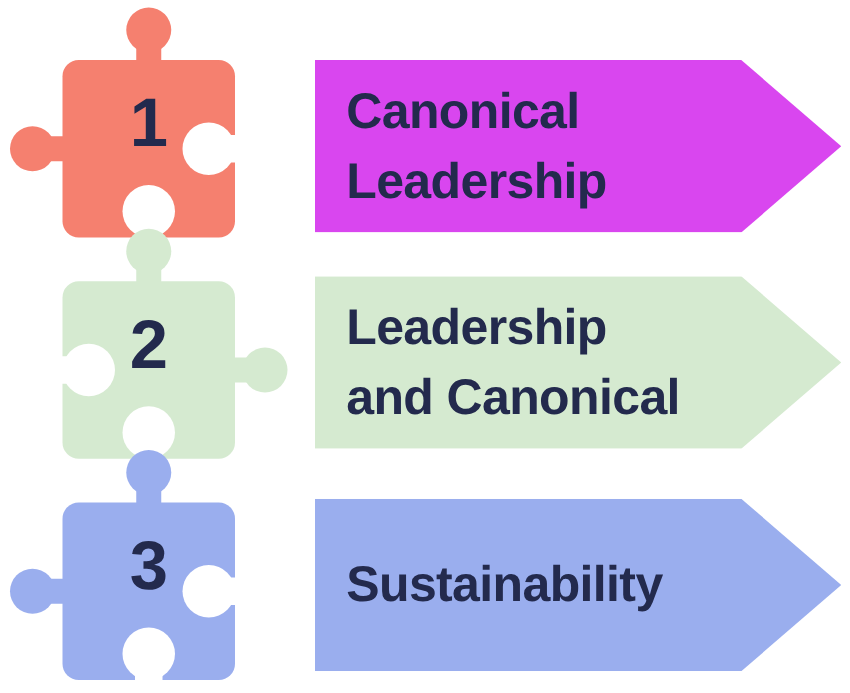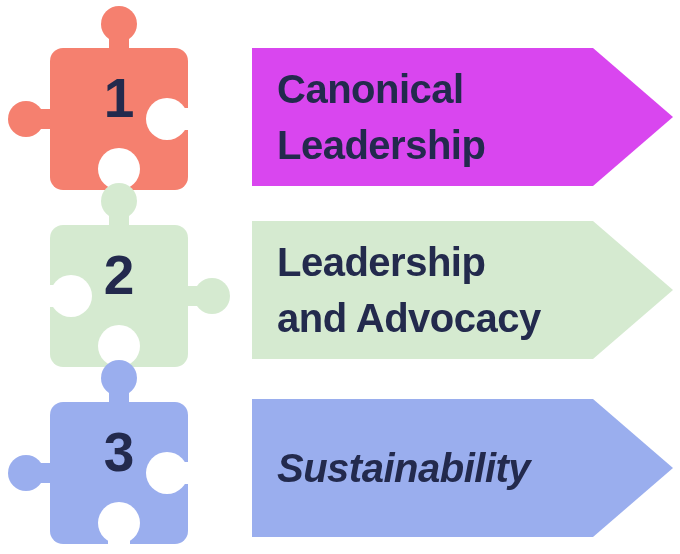--- a/index.html
+++ b/index.html
@@ -127,21 +127,21 @@
     <div class="piece-num" style="color: rgb(35, 42, 77);">3</div>
   </div>
 
   <div class="banner ban1" style="background-color: #d946ef;">
     <div class="banner-line" style="color: rgb(35, 42, 77);">Canonical</div>
     <div class="banner-line" style="color: rgb(35, 42, 77);">Leadership</div>
   </div>
 
   <div class="banner ban2" style="background-color: rgb(213, 234, 208);">
     <div class="banner-line" style="color: rgb(35, 42, 77);">Leadership</div>
-    <div class="banner-line" style="color: rgb(35, 42, 77);">and Advocacy</div>
+    <div class="banner-line" style="color: rgb(35, 42, 77);">and Canonical</div>
   </div>
 
-  <div class="banner ban3" style="background-color: rgb(154, 174, 238); font-style: italic;">
+  <div class="banner ban3" style="background-color: rgb(154, 174, 238);">
     <div class="banner-line" style="color: rgb(35, 42, 77);">Sustainability</div>
 
   </div>
 
 </div>
 
 </body></html>

